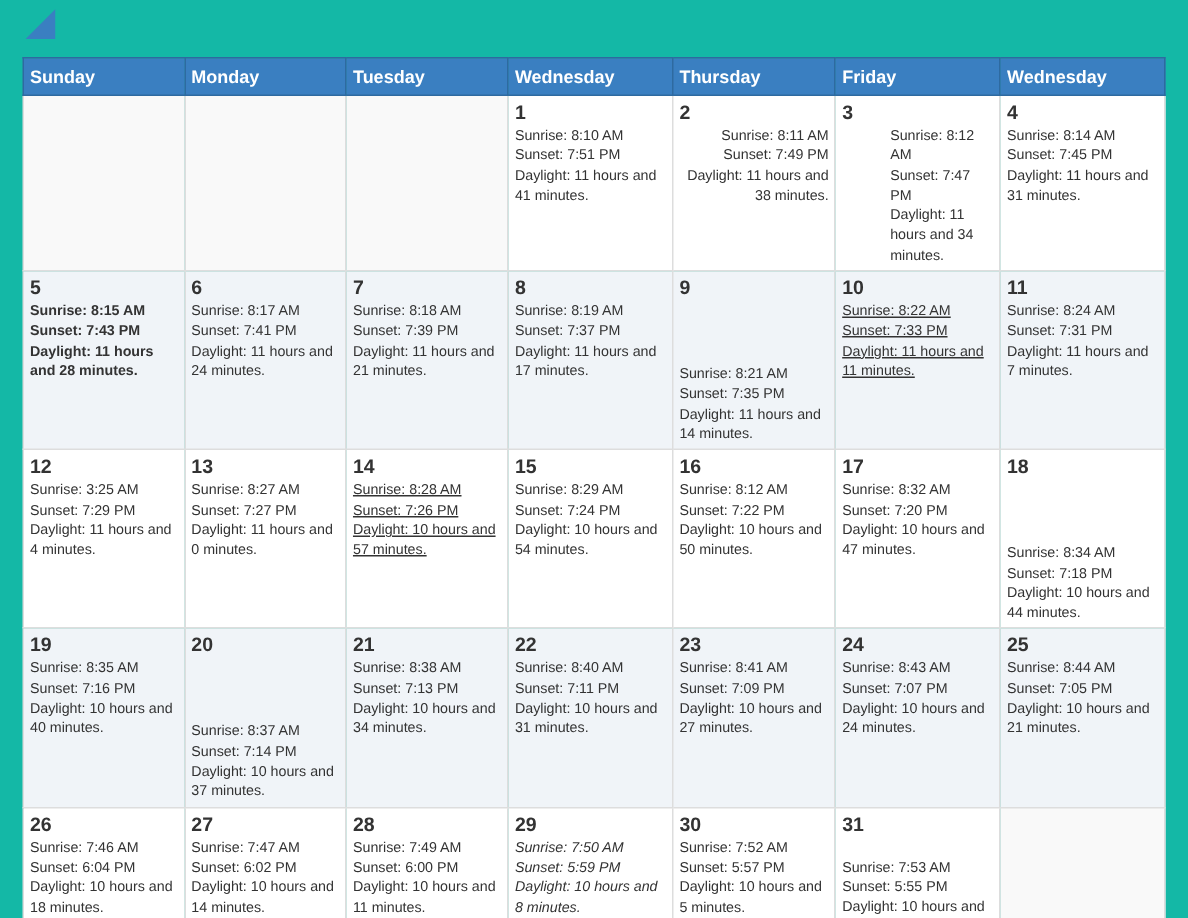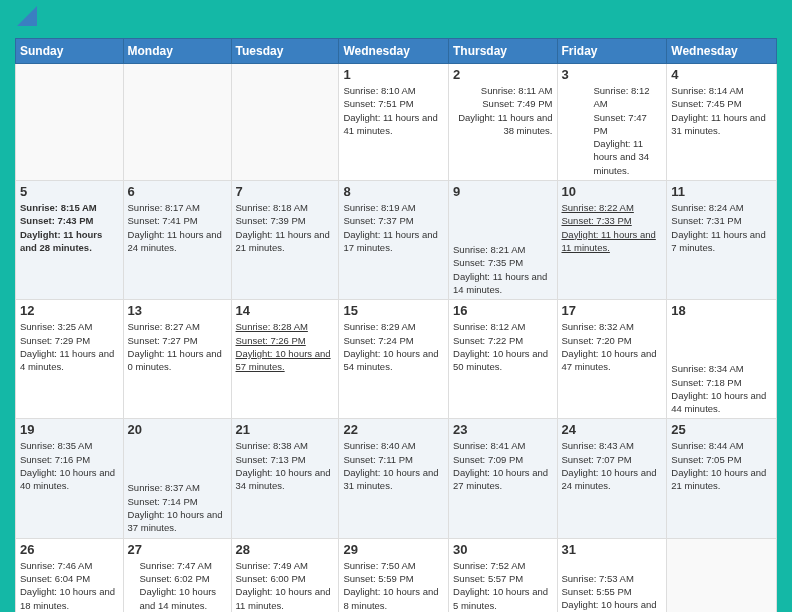--- a/index.html
+++ b/index.html
@@ -298,33 +298,33 @@
         </tr>
         <tr>
           <td>
             <div class="day-number">26</div>
             <div class="day-info" style="white-space: pre-line;">Sunrise: 7:46 AM
 Sunset: 6:04 PM
 Daylight: 10 hours and 18 minutes.</div>
           </td>
           <td>
             <div class="day-number">27</div>
-            <div class="day-info" style="white-space: pre-line; margin-left: 12px;">Sunrise: 7:47 AM
+            <div class="day-info" style="white-space: pre-line;">Sunrise: 7:47 AM
 Sunset: 6:02 PM
 Daylight: 10 hours and 14 minutes.</div>
           </td>
           <td>
             <div class="day-number">28</div>
             <div class="day-info" style="white-space: pre-line;">Sunrise: 7:49 AM
 Sunset: 6:00 PM
 Daylight: 10 hours and 11 minutes.</div>
           </td>
           <td>
             <div class="day-number">29</div>
-            <div class="day-info" style="white-space: pre-line;">Sunrise: 7:50 AM
+            <div class="day-info" style="white-space: pre-line; font-style: italic;">Sunrise: 7:50 AM
 Sunset: 5:59 PM
 Daylight: 10 hours and 8 minutes.</div>
           </td>
           <td>
             <div class="day-number">30</div>
             <div class="day-info" style="white-space: pre-line;">Sunrise: 7:52 AM
 Sunset: 5:57 PM
 Daylight: 10 hours and 5 minutes.</div>
           </td>
           <td>

